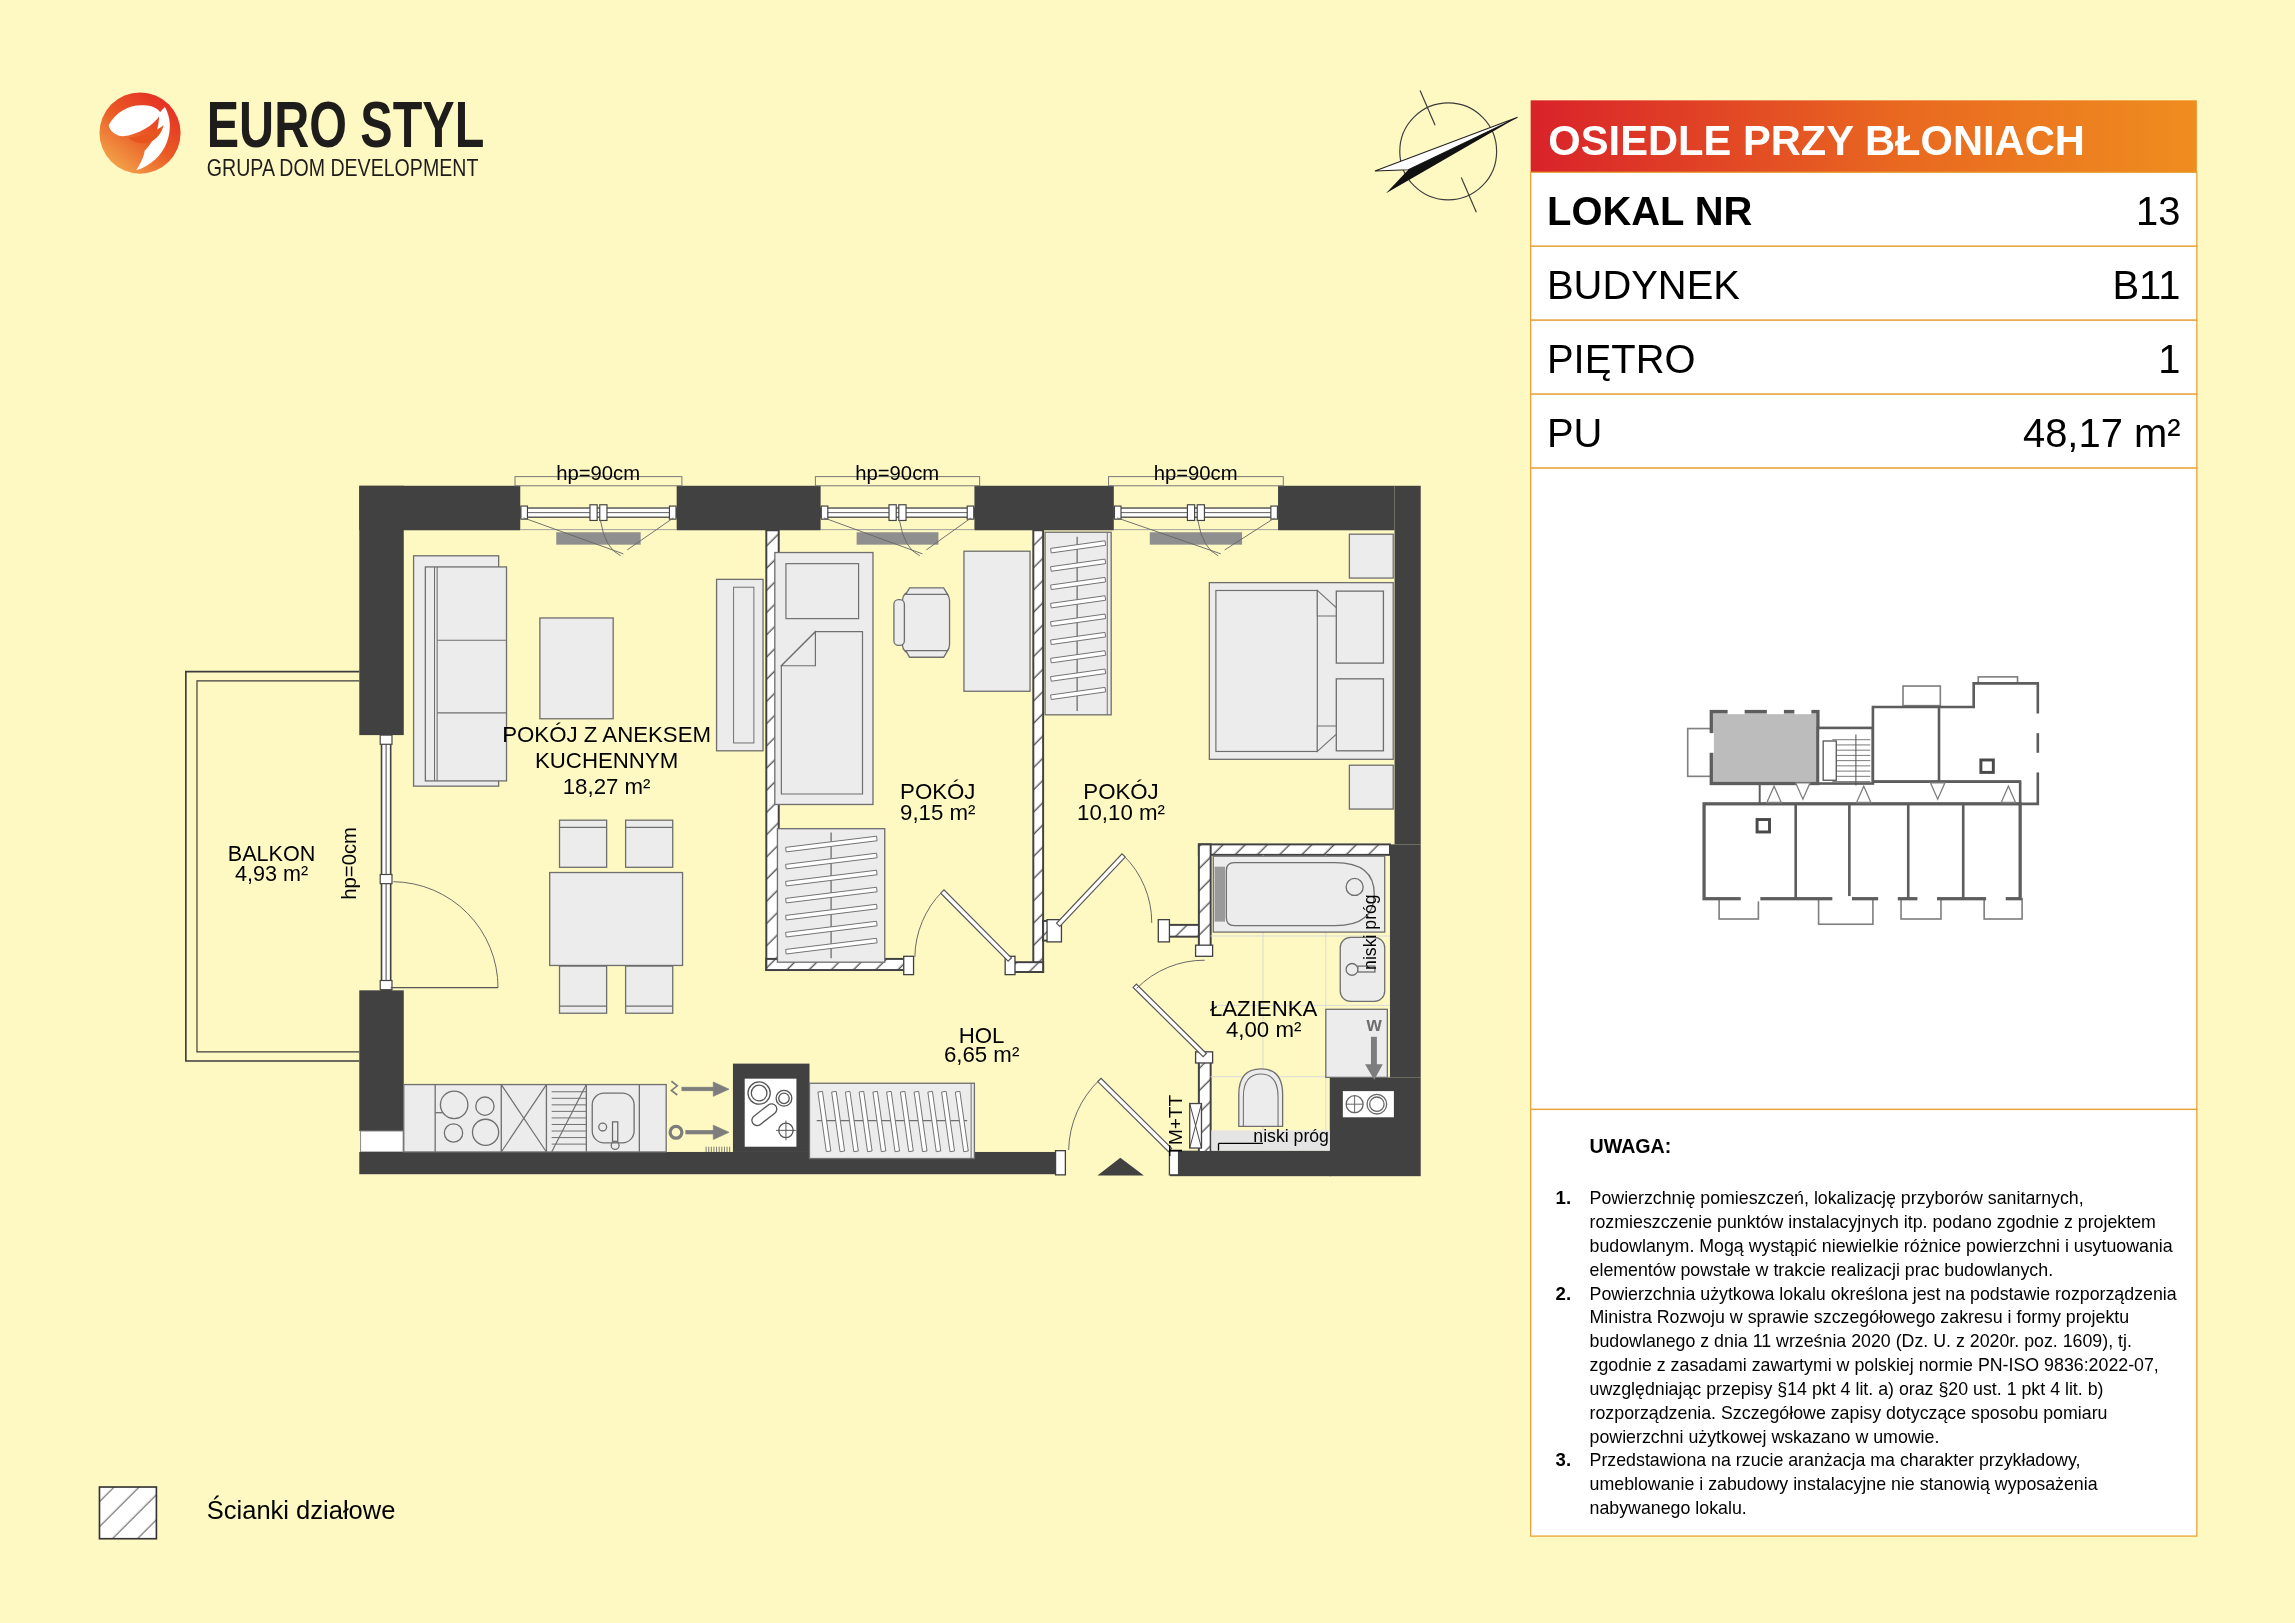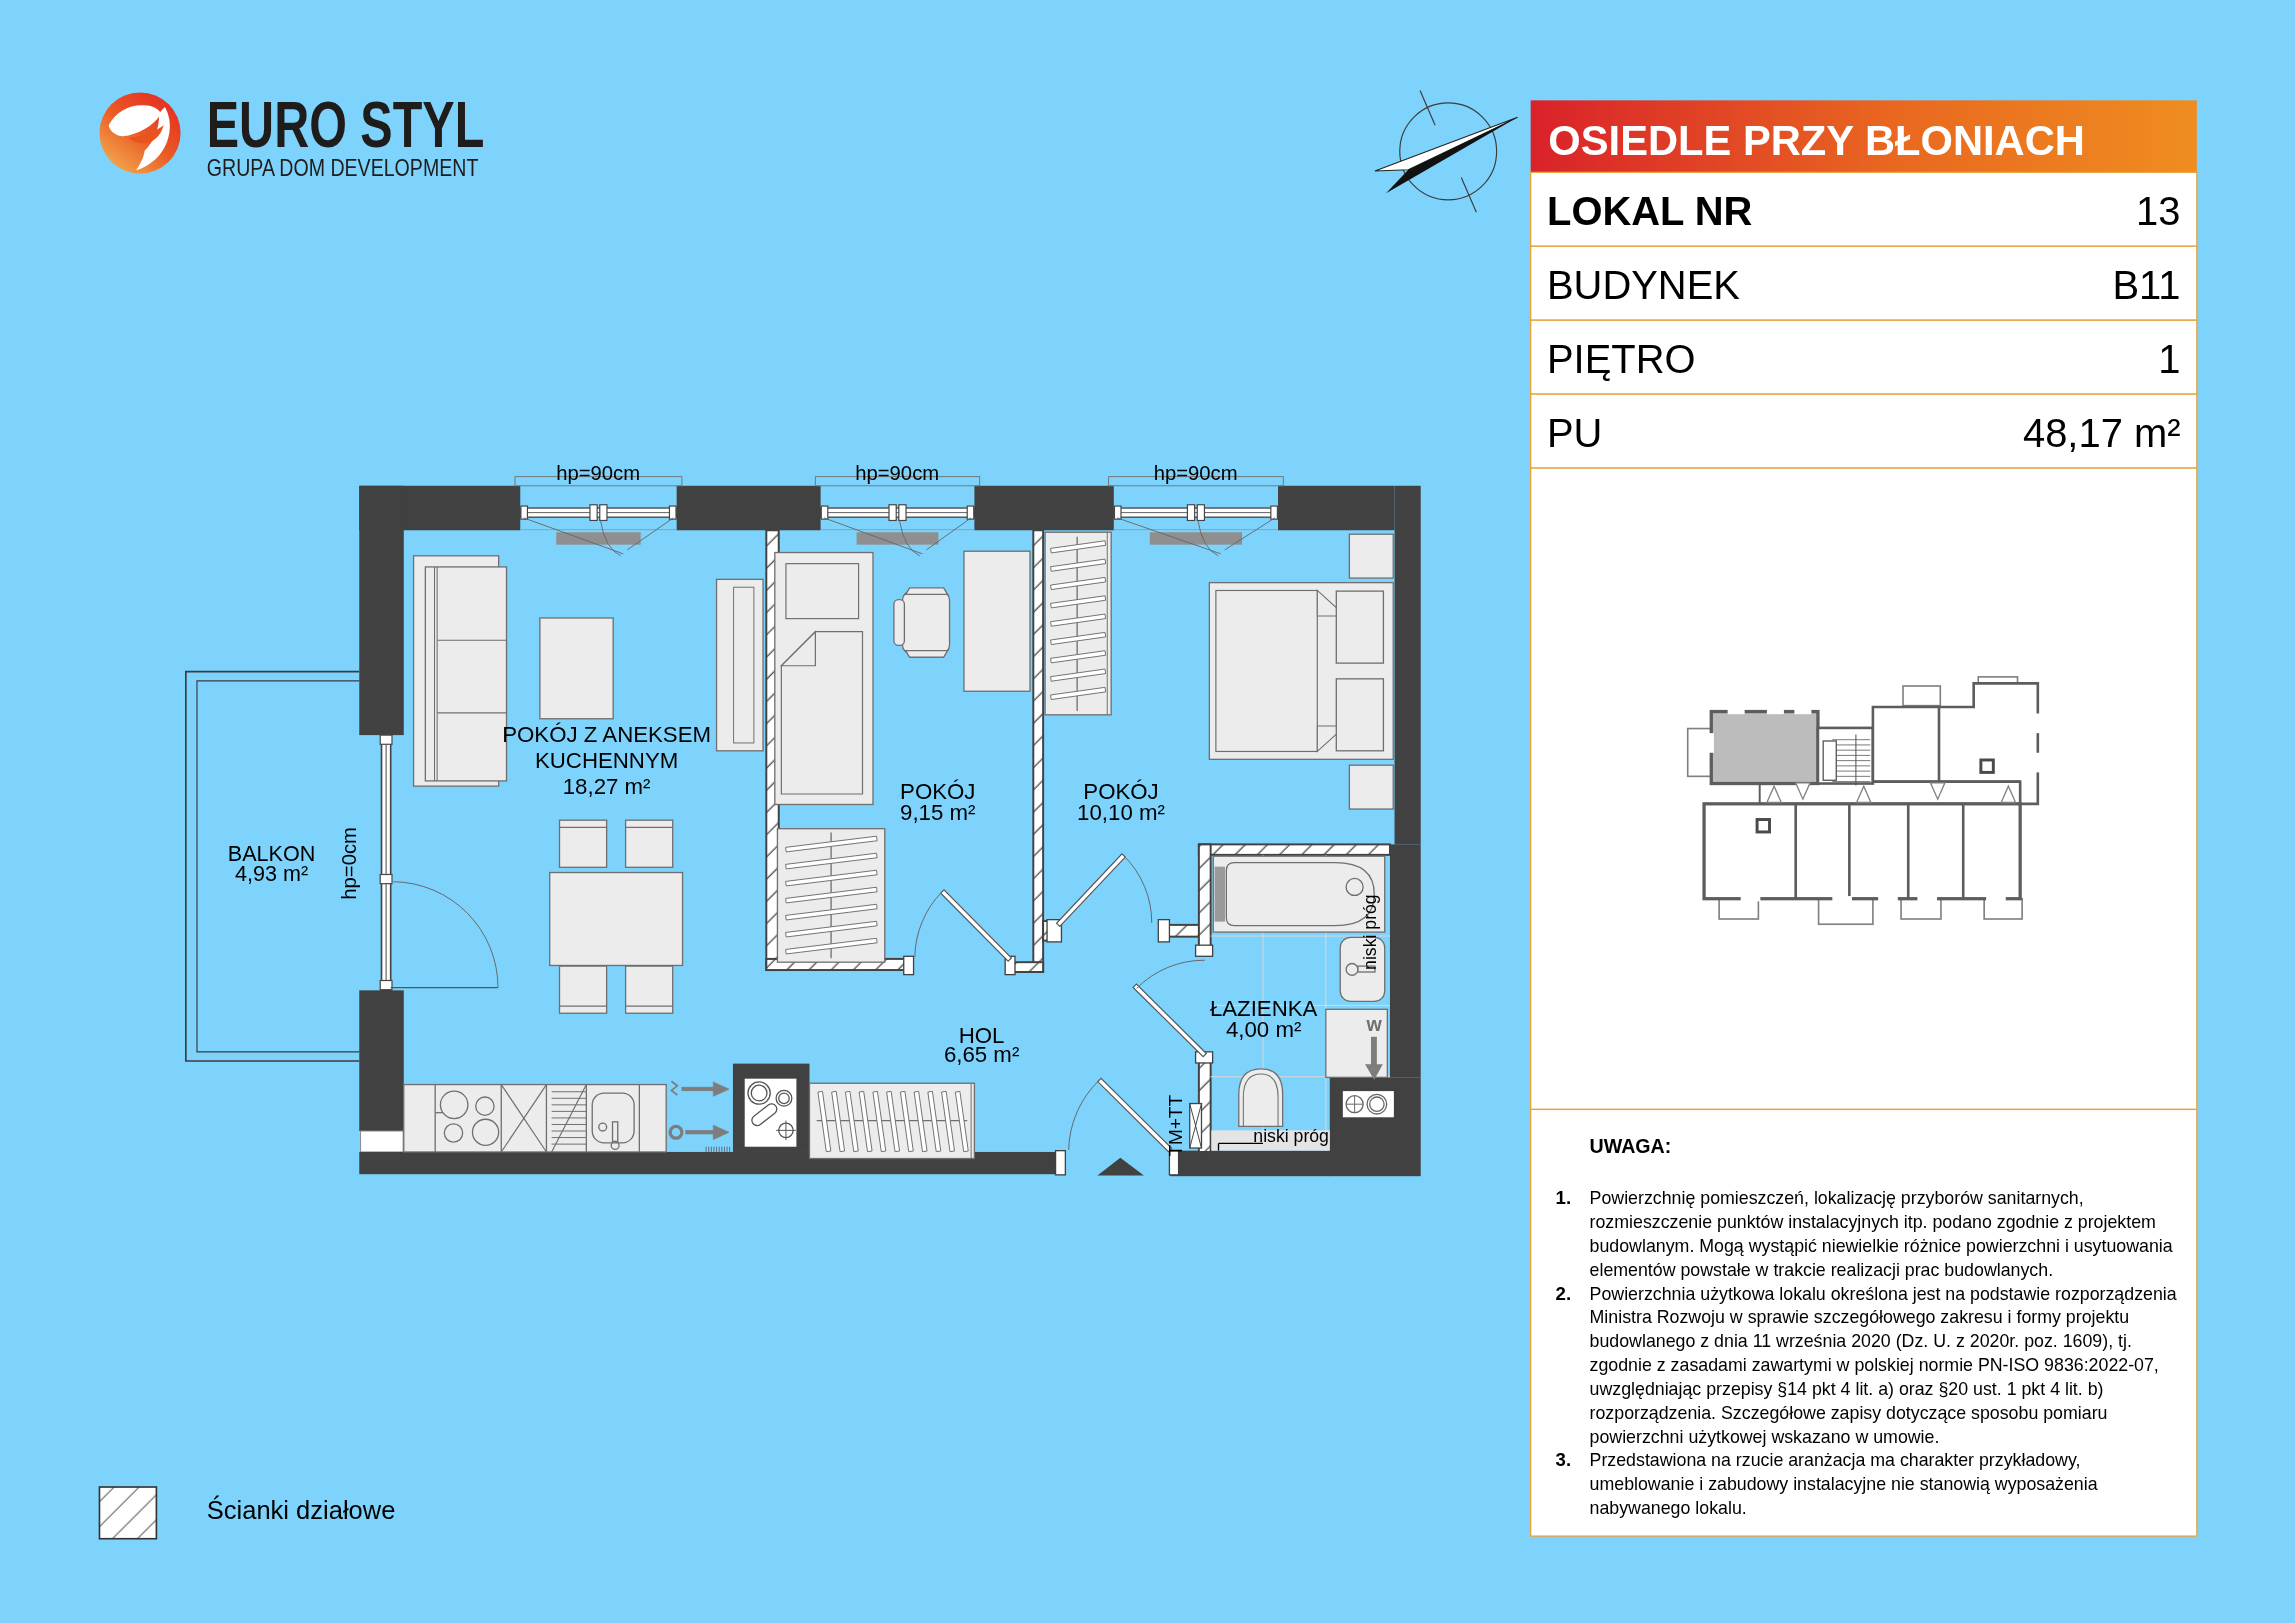--- a/index.html
+++ b/index.html
@@ -1,16 +1,16 @@
 <!DOCTYPE html>
 <html style="font-size:10.5px"><head>
 <meta charset="utf-8">
 <style>
   html,body{margin:0;padding:0;background:#fff;}
-  #page{position:relative;width:2295px;height:1624px;background:#7dd3fc;overflow:hidden;}
+  #page{position:relative;width:2295px;height:1624px;background:#fef9c3;overflow:hidden;}
   svg text{font-family:"Liberation Sans", sans-serif;}
 </style>
 </head>
 <body>
 <div id="page">
 <svg width="2295" height="1624" viewBox="0 0 3507 2481">
 <defs>
   <pattern id="hatch" patternUnits="userSpaceOnUse" width="24" height="24" patternTransform="rotate(45)">
     <rect width="24" height="24" fill="#ffffff"></rect>
     <line x1="2" y1="0" x2="2" y2="24" stroke="#5a5a5a" stroke-width="2.2"></line>

